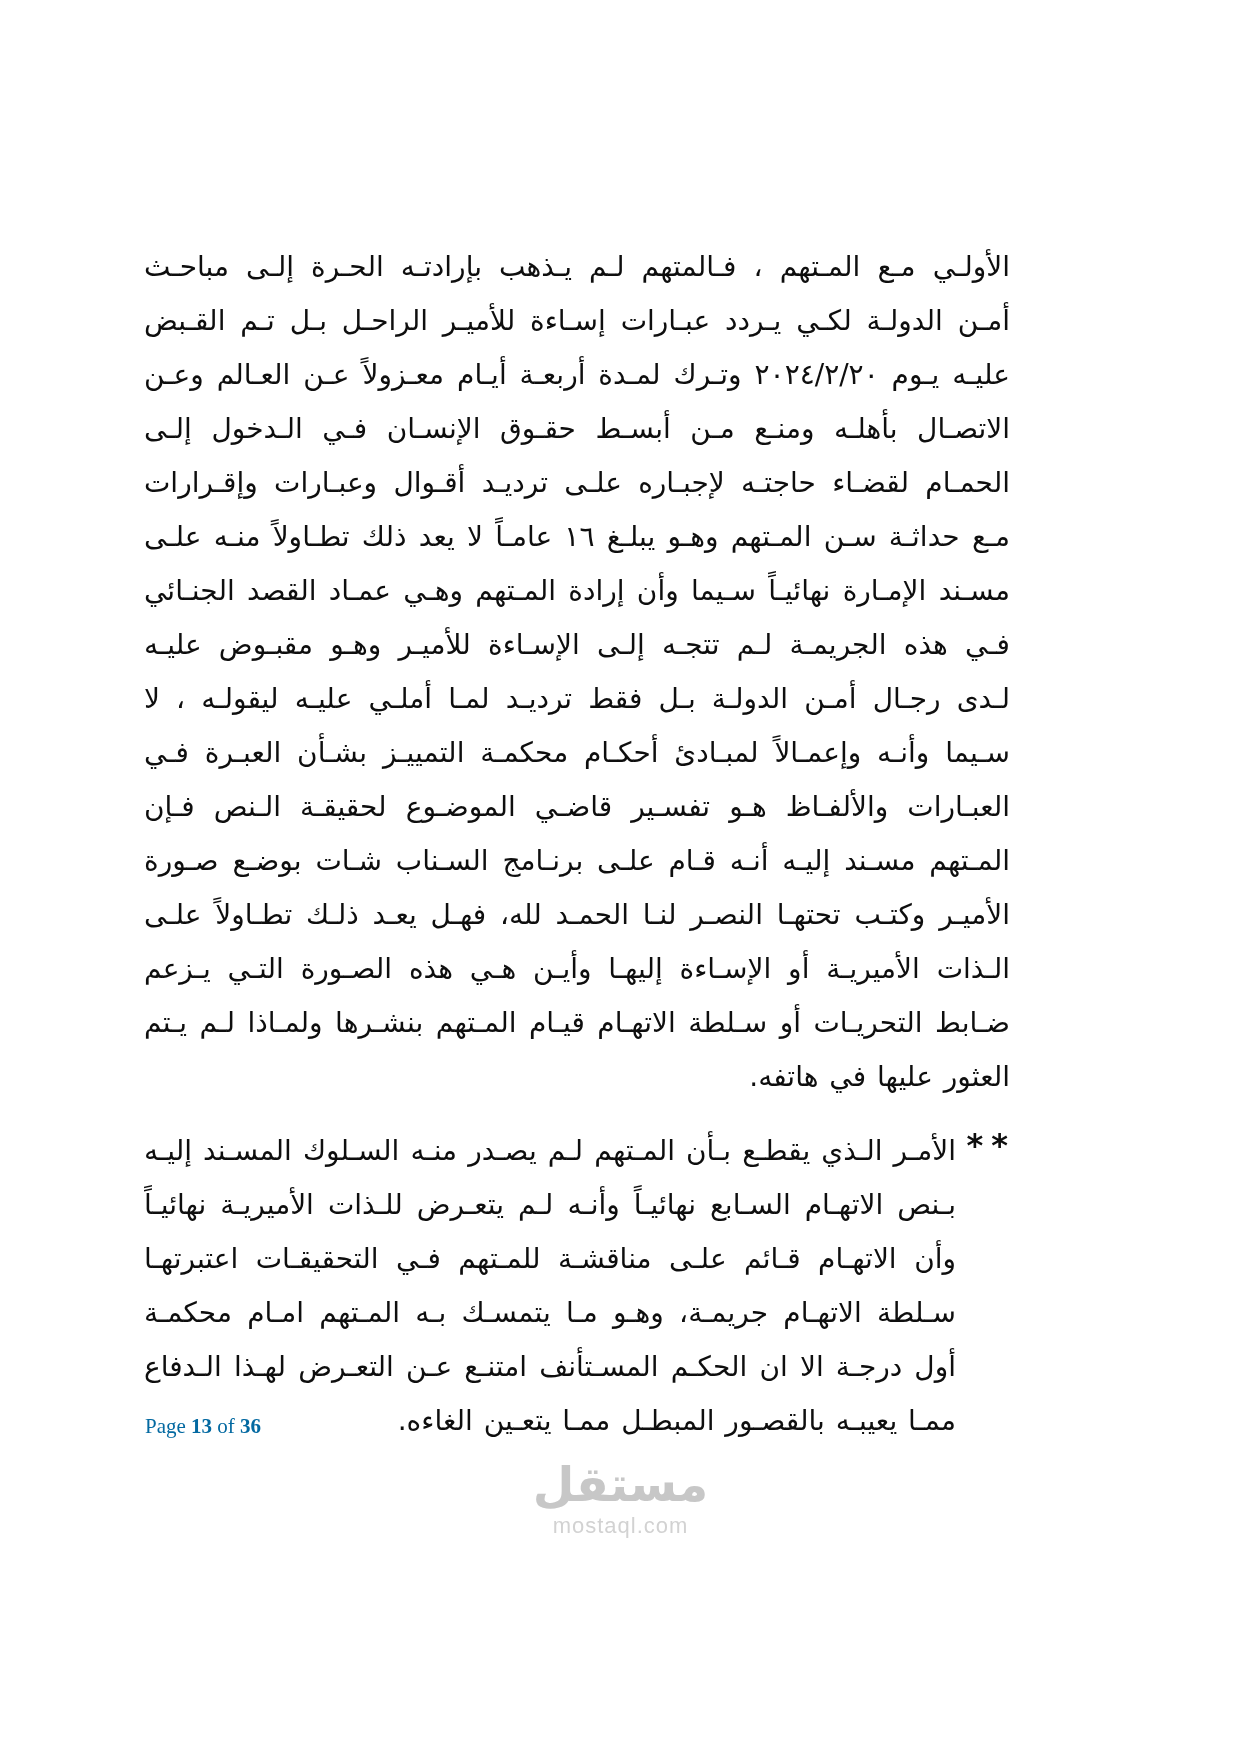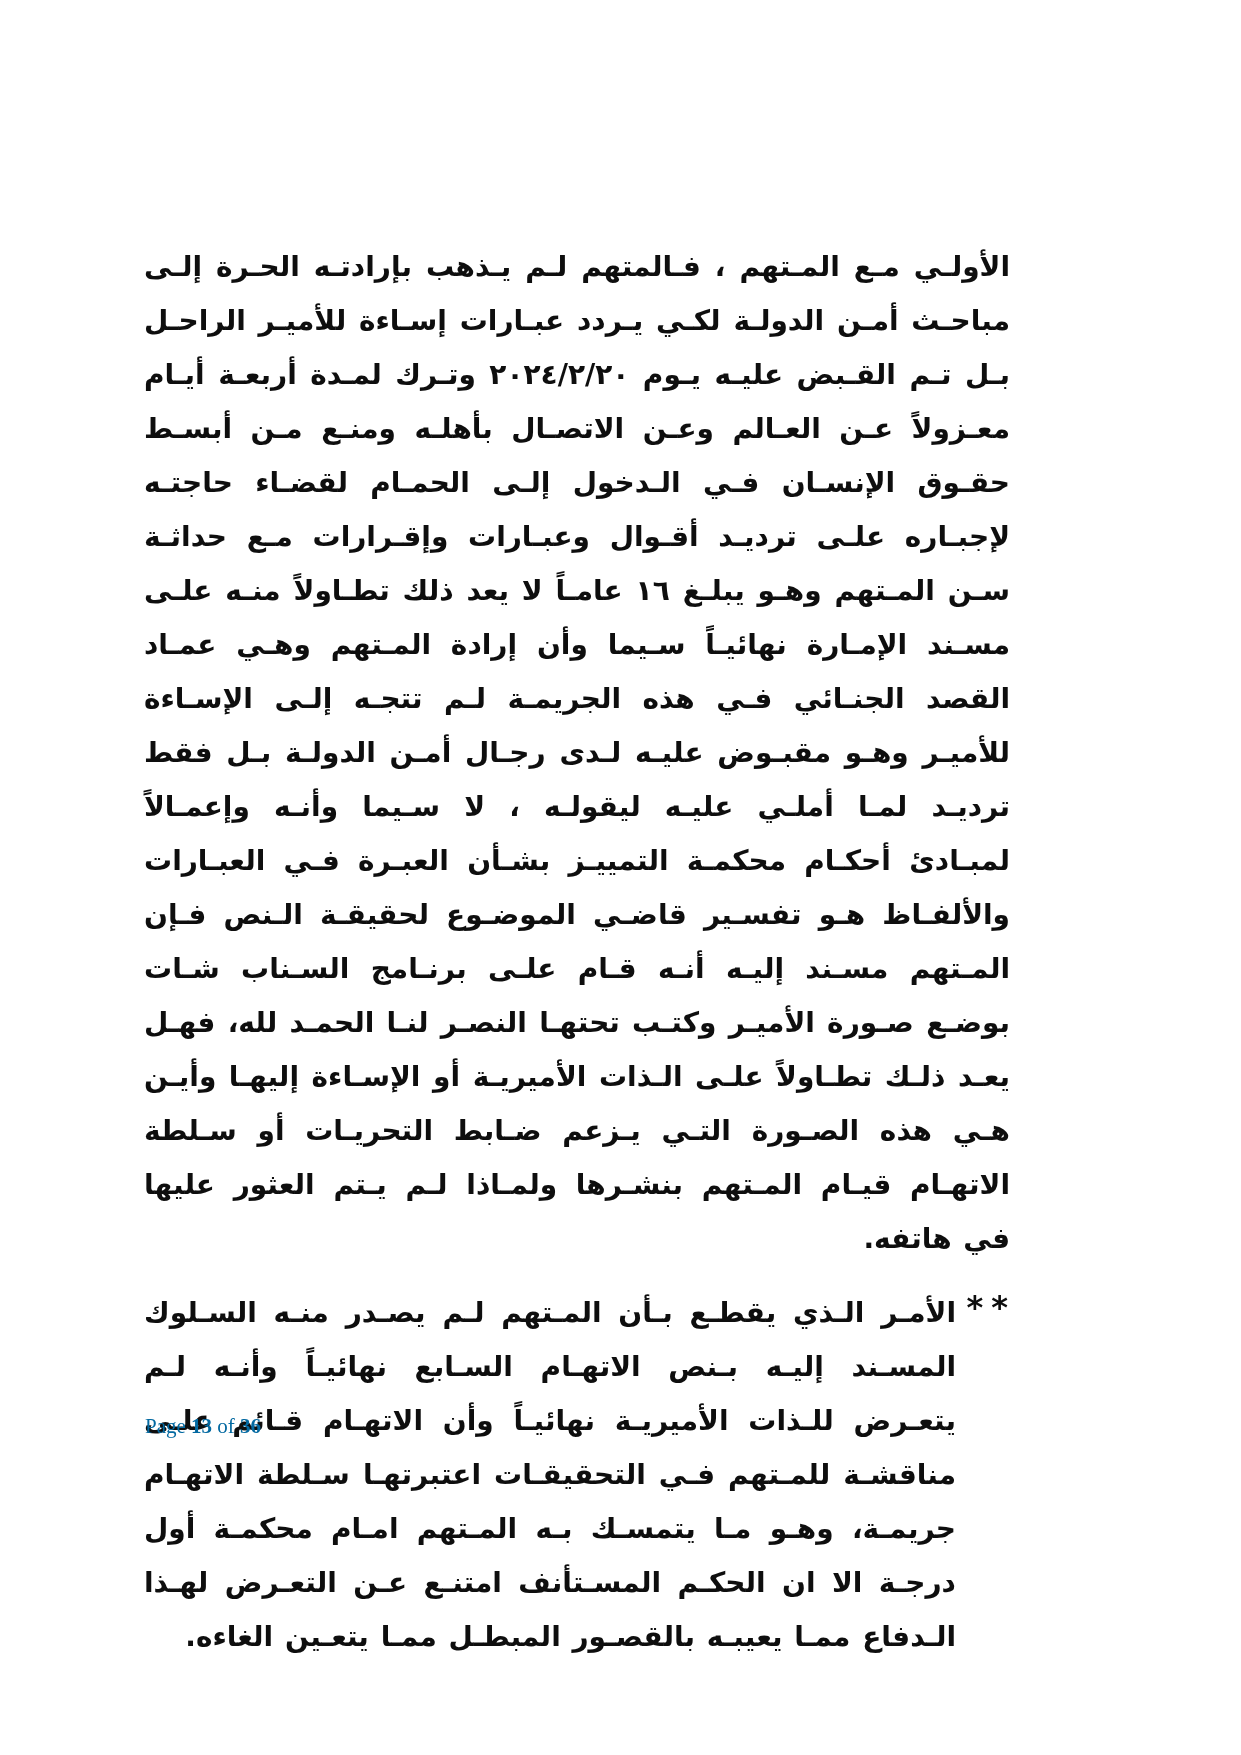--- a/index.html
+++ b/index.html
@@ -20,21 +20,21 @@
   .content {
     position: absolute;
     top: 240px;
     right: 231px;
     width: 866px;
     direction: rtl;
     color: #0e0e0e;
   }
   .para {
     font-size: 28px;
-    font-weight: 700;
+    font-weight: 400;
     line-height: 54px;
     text-align: justify;
     text-justify: inter-word;
     color: #0e0e0e;
     word-spacing: 2px;
   }
   .para-row {
     position: relative;
     margin-top: 20px;
     padding-right: 54px;
@@ -101,14 +101,18 @@
 
   </div>
 
   <div class="footer">
     <span>Page</span>
     <span class="num">13</span>
     <span>of</span>
     <span class="num">36</span>
   </div>
 
+  <div class="watermark">
+    <div class="logo">مستقل</div>
+    <div class="site">mostaql.com</div>
+  </div>
 
 </div>
 
 </body></html>

